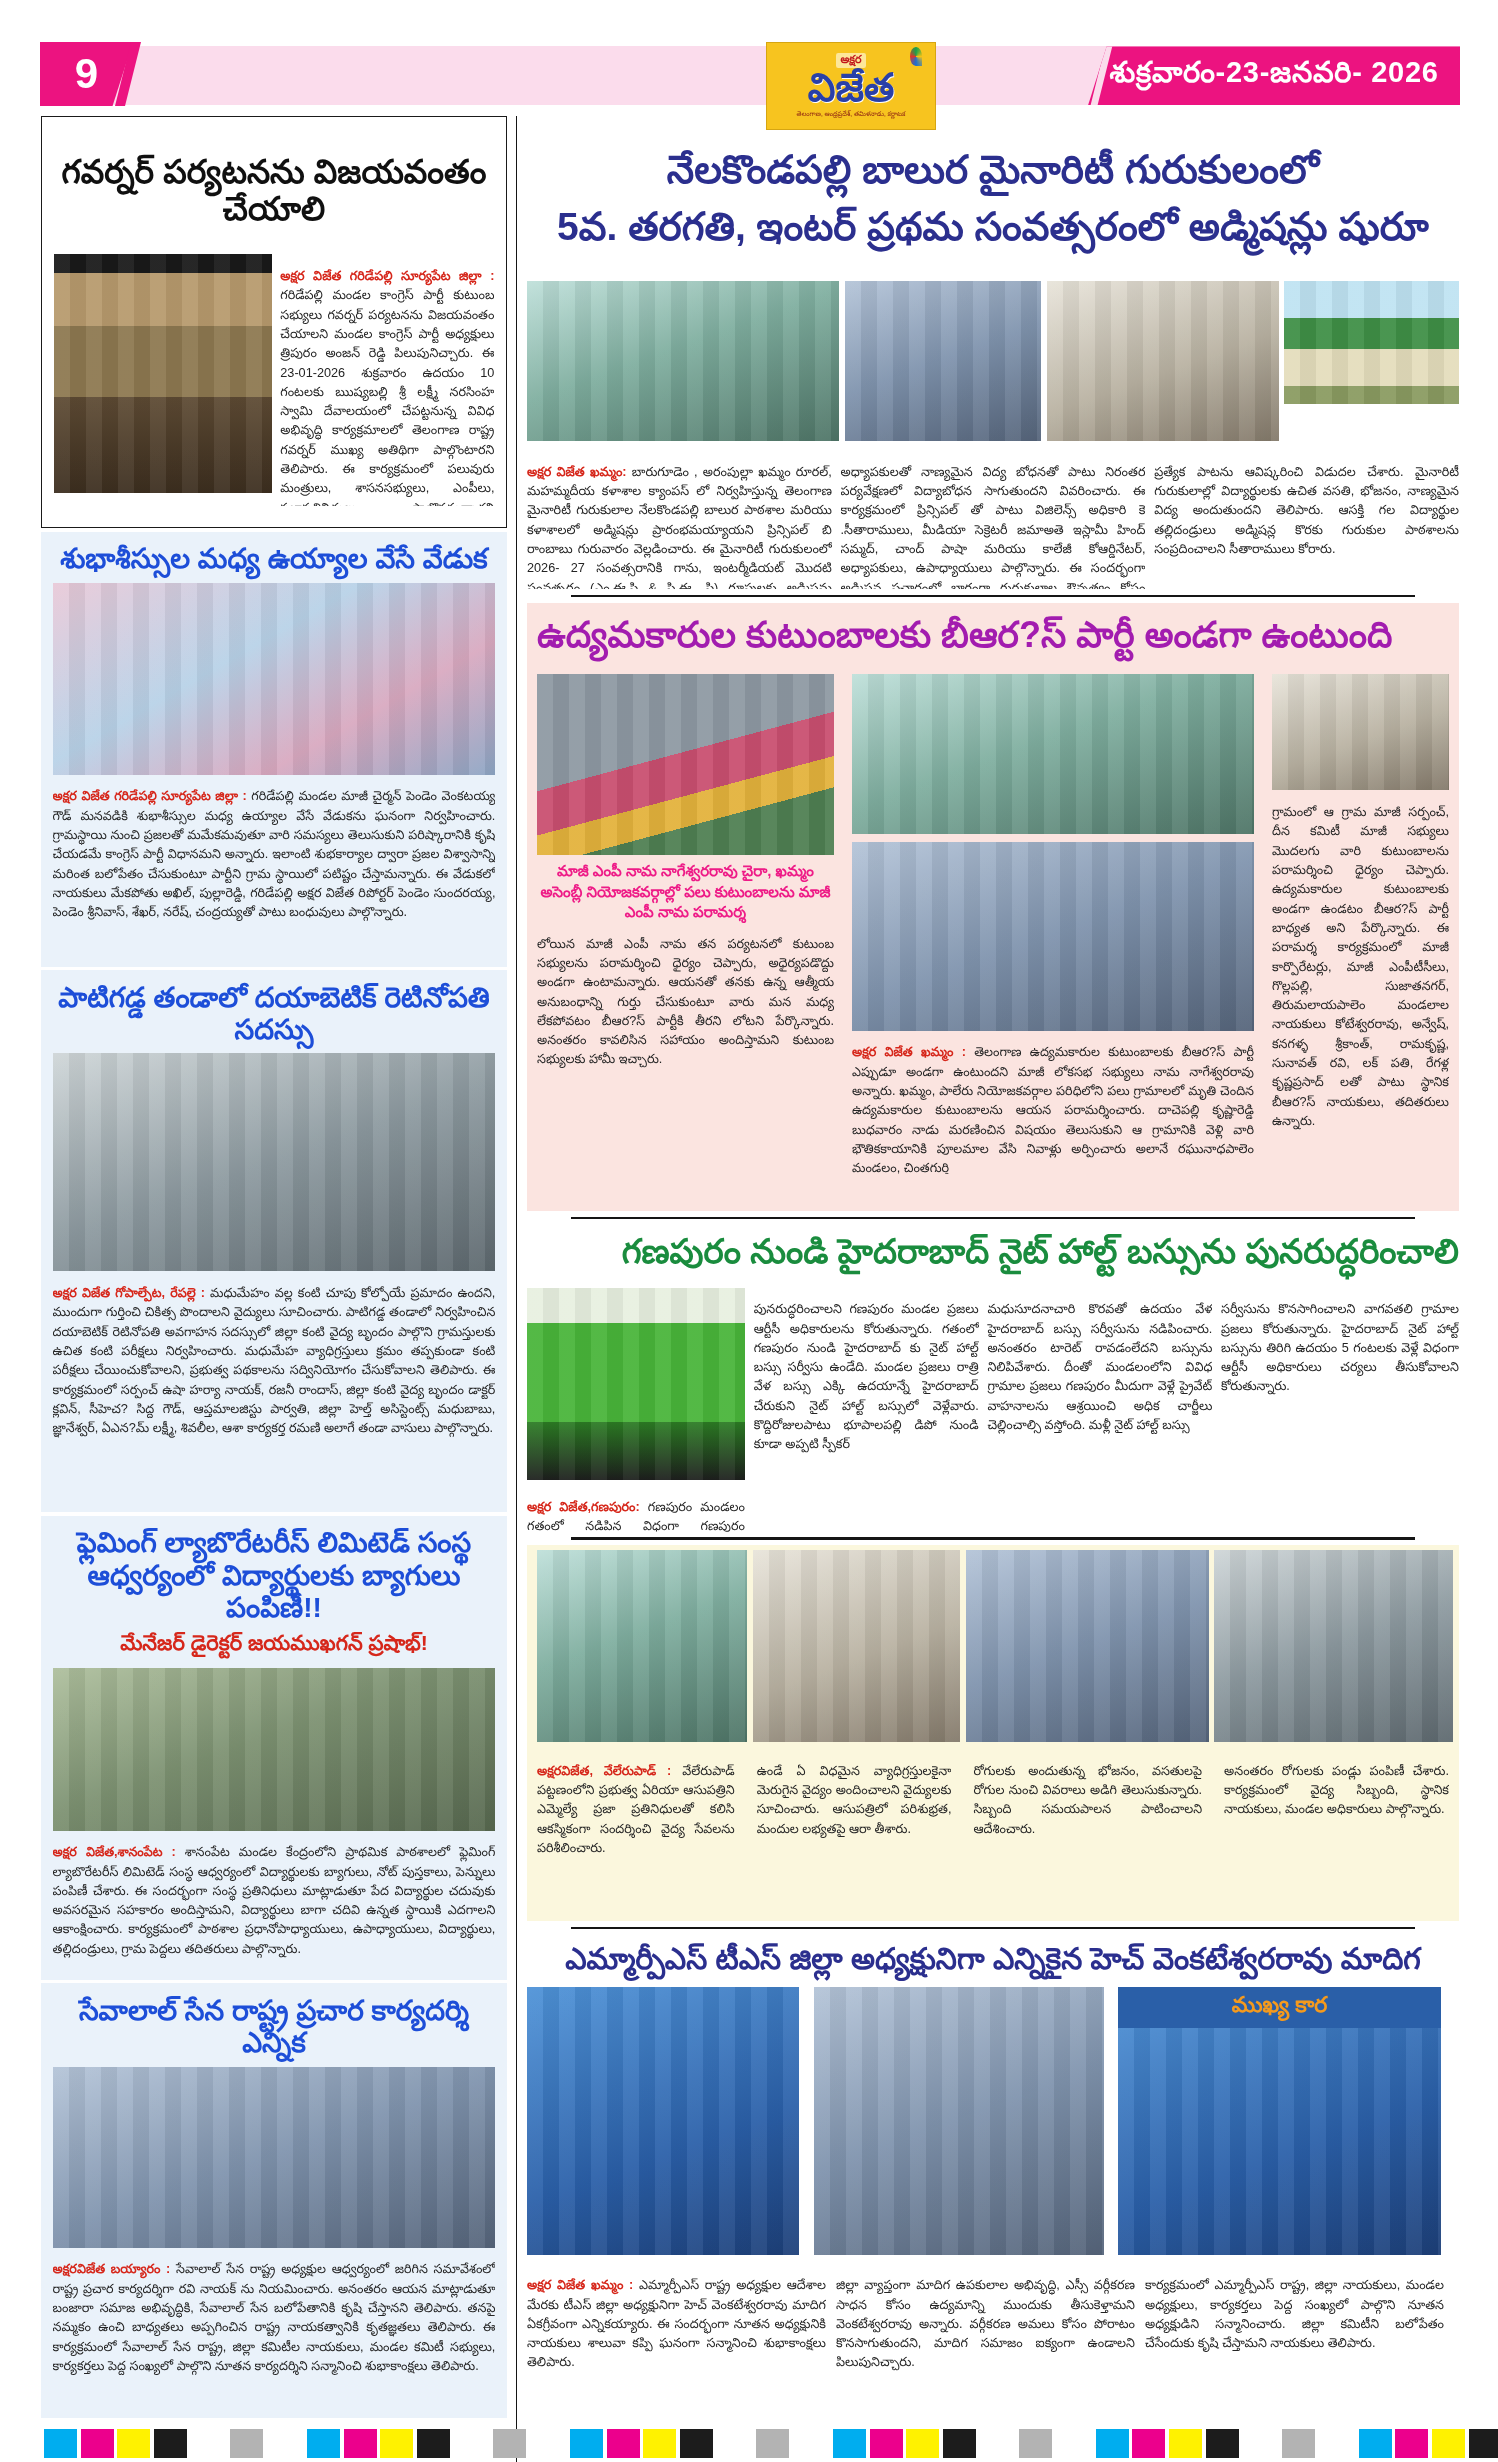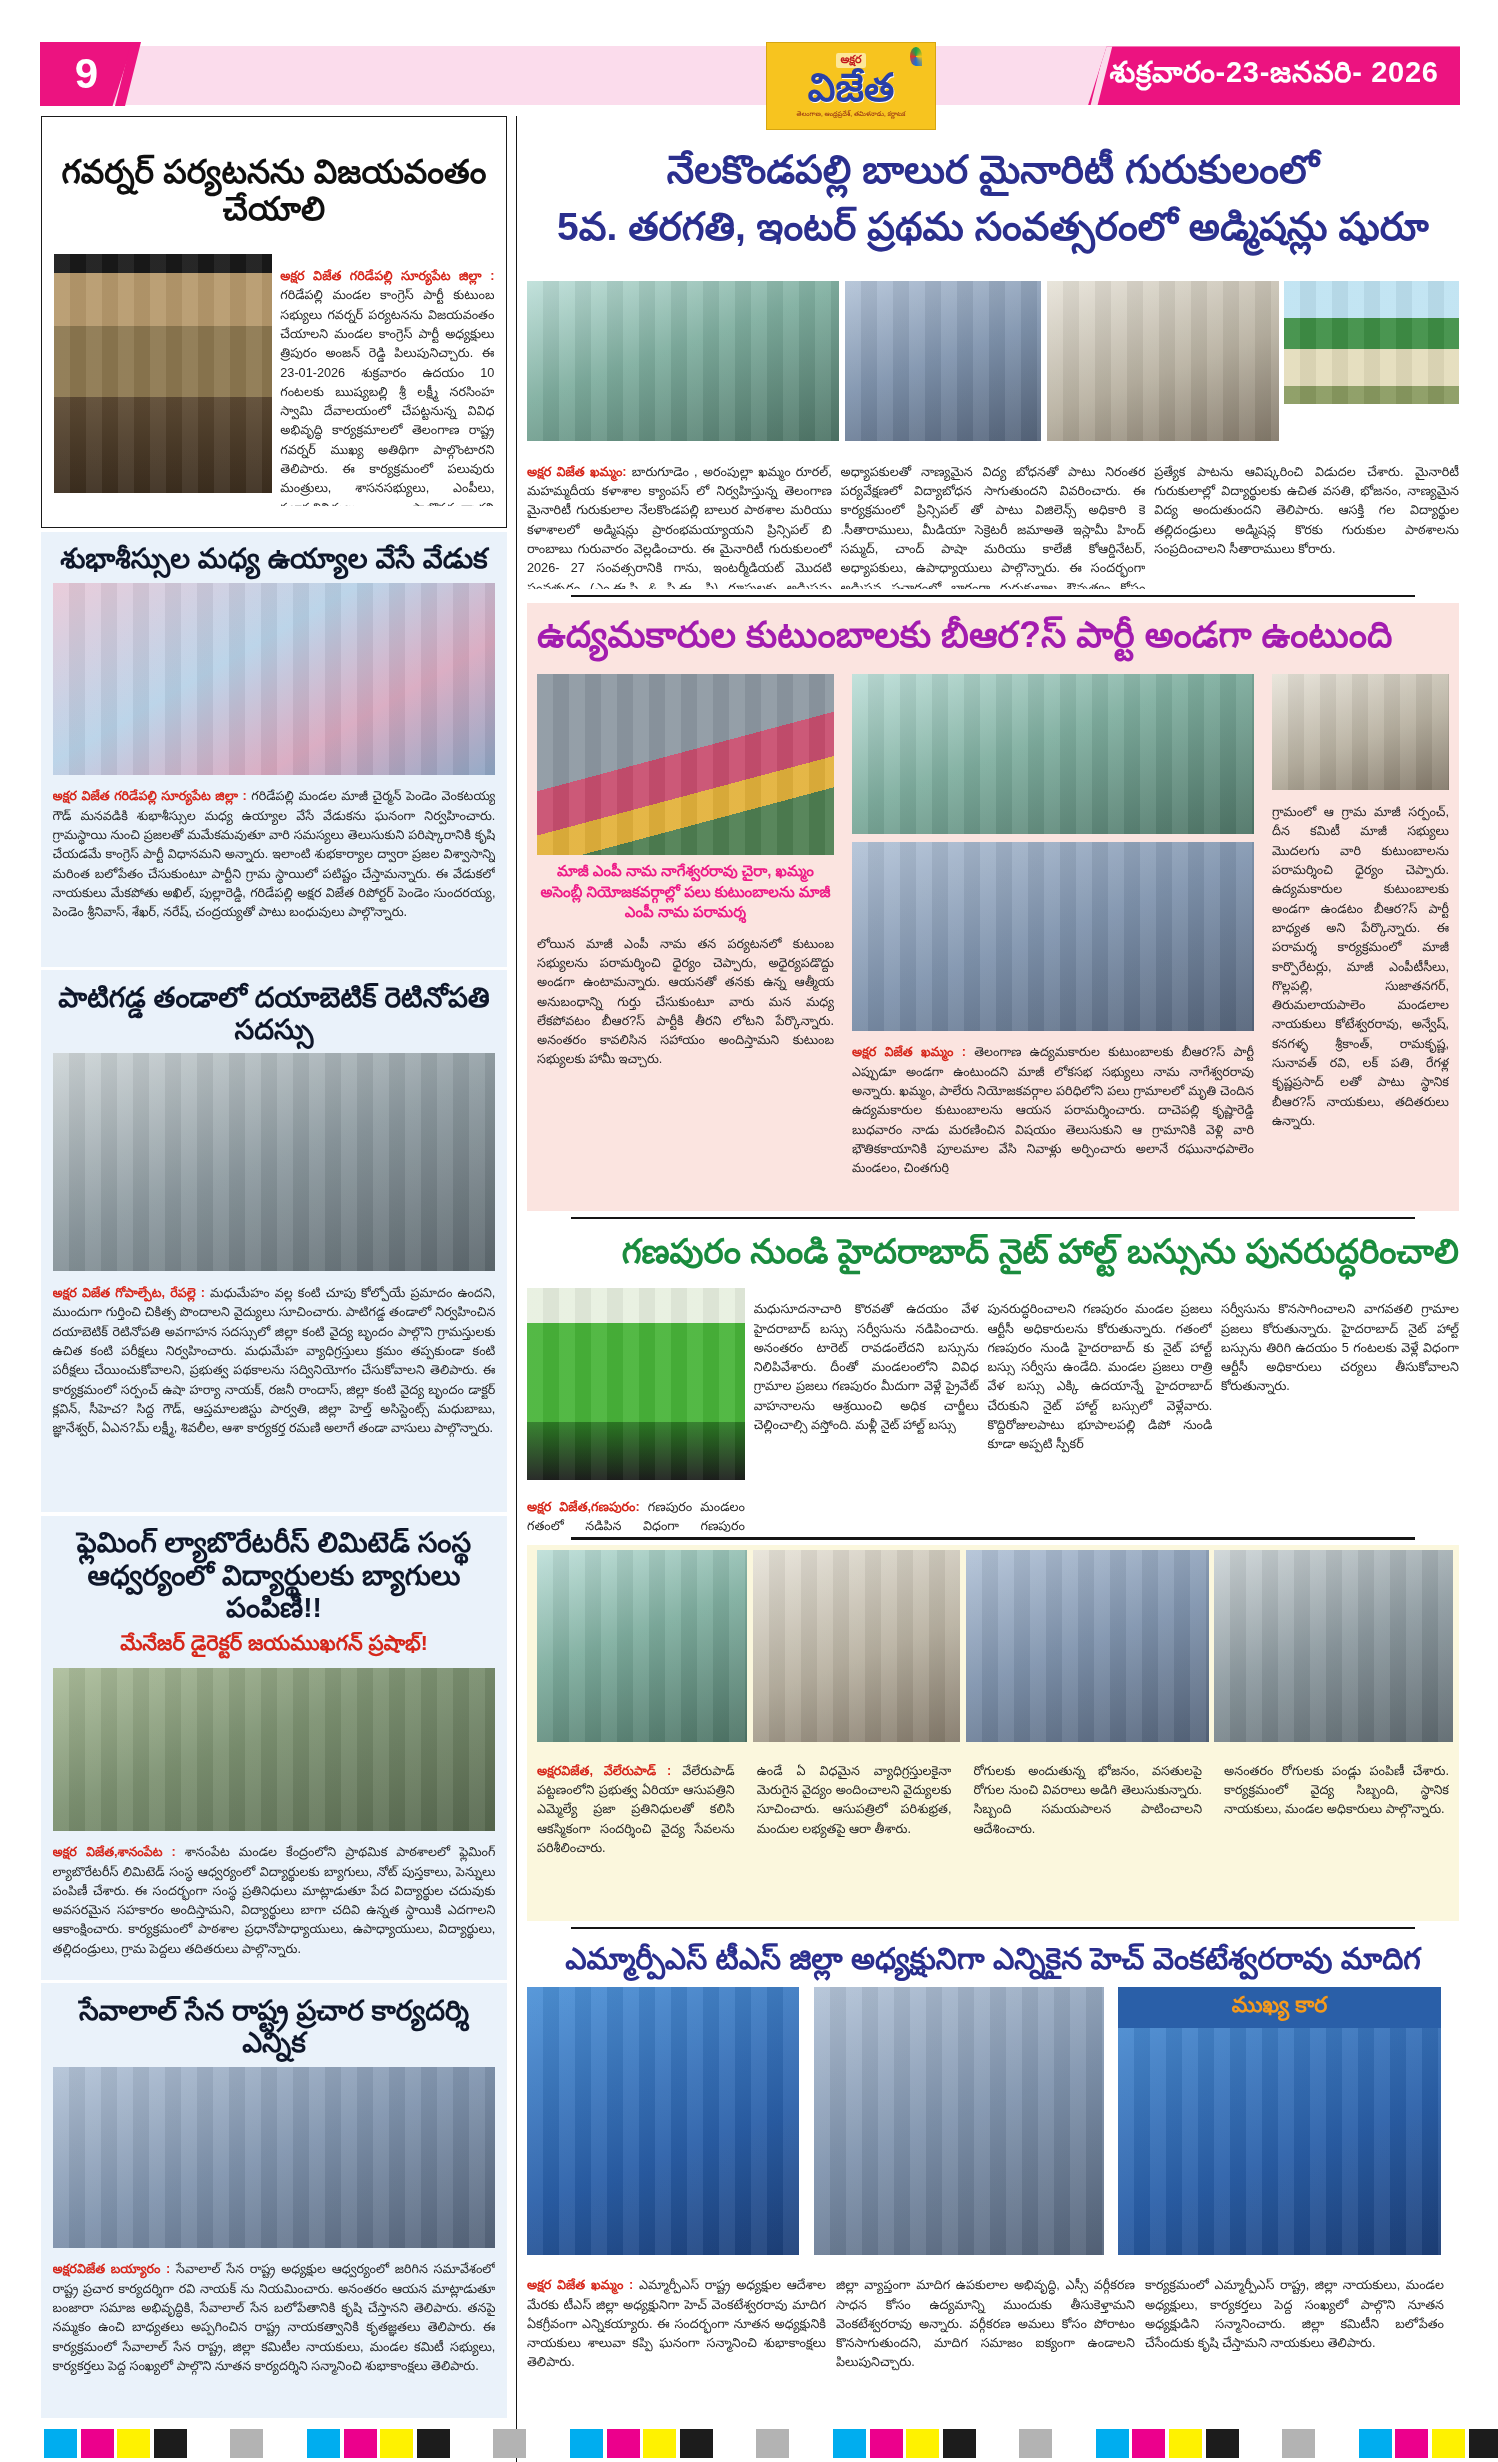--- a/index.html
+++ b/index.html
@@ -50,21 +50,21 @@
   
   .la{box-sizing:border-box;overflow:hidden;}
   .la1{height:412px;border:1.5px solid #1a1a1a;background:#fff;padding:10px 11.6px;}
   .la-blue{background:#eaf2fa;padding:8.7px 11.6px;}
   .la2{height:435px;}
   .la3{height:542px;}
   .la4{height:464px;}
   .la5{height:435px;}
   .la-h1{font-size:33px;font-weight:bold;color:#101010;text-align:center;line-height:1.1;}
   .la-sub{font-size:19.6px;color:#d6271b;text-align:center;margin-top:8.7px;padding-bottom:7.3px;border-bottom:1.5px solid #222;line-height:1.25;}
-  .la-h2{font-size:28px;font-weight:bold;color:#0f172a;text-align:center;line-height:1.15;margin:2.9px 0 7.3px;}
+  .la-h2{font-size:28px;font-weight:bold;color:#1d4ed8;text-align:center;line-height:1.15;margin:2.9px 0 7.3px;}
   .la-sub2{font-size:21px;color:#d6271b;text-align:center;margin:1.5px 0 7.3px;font-weight:bold;}
   .la1-row{display:flex;gap:8.7px;margin-top:8.7px;}
   .la1-row .ph{width:218px;height:239px;}
   .la1-side{width:217px;height:239px;}
   .la-photo{width:100%;margin:0 0 7.3px;}
   
   .sec{box-sizing:border-box;overflow:hidden;}
   .sec-guru{height:473px;}
   .guru-h{font-size:39px;font-weight:bold;color:#2b2f8e;text-align:center;line-height:1.45;}
   .guru-photos{display:flex;gap:5.8px;margin-top:10px;}
@@ -218,22 +218,22 @@
 
     <div class="rule"></div>
 
     <section class="sec sec-bus">
       <h1 class="bus-h">గణపురం నుండి హైదరాబాద్ నైట్ హాల్ట్ బస్సును పునరుద్ధరించాలి</h1>
       <div class="bus-row">
         <div class="bus-c0">
           <div class="ph ph-bus"></div>
           <p class="body-txt"><span class="byline">అక్షర విజేత,గణపురం:</span> <span>గణపురం మండలం గతంలో నడిపిన విధంగా గణపురం హైదరాబాద్ నైట్ హాల్ బస్సును</span></p>
         </div>
+        <p class="body-txt tcol1">పునరుద్ధరించాలని గణపురం మండల ప్రజలు ఆర్టీసీ అధికారులను కోరుతున్నారు. గతంలో గణపురం నుండి హైదరాబాద్ కు నైట్ హాల్ట్ బస్సు సర్వీసు ఉండేది. మండల ప్రజలు రాత్రి వేళ బస్సు ఎక్కి ఉదయాన్నే హైదరాబాద్ చేరుకుని నైట్ హాల్ట్ బస్సులో వెళ్లేవారు. కొద్దిరోజులపాటు భూపాలపల్లి డిపో నుండి కూడా అప్పటి స్పీకర్</p>
         <p class="body-txt tcol2">మధుసూదనాచారి కొరవతో ఉదయం వేళ హైదరాబాద్ బస్సు సర్వీసును నడిపించారు. అనంతరం టారెట్ రావడంలేదని బస్సును నిలిపివేశారు. దీంతో మండలంలోని వివిధ గ్రామాల ప్రజలు గణపురం మీదుగా వెళ్లే ప్రైవేట్ వాహనాలను ఆశ్రయించి అధిక చార్జీలు చెల్లించాల్సి వస్తోంది. మళ్లీ నైట్ హాల్ట్ బస్సు</p>
-        <p class="body-txt tcol1">పునరుద్ధరించాలని గణపురం మండల ప్రజలు ఆర్టీసీ అధికారులను కోరుతున్నారు. గతంలో గణపురం నుండి హైదరాబాద్ కు నైట్ హాల్ట్ బస్సు సర్వీసు ఉండేది. మండల ప్రజలు రాత్రి వేళ బస్సు ఎక్కి ఉదయాన్నే హైదరాబాద్ చేరుకుని నైట్ హాల్ట్ బస్సులో వెళ్లేవారు. కొద్దిరోజులపాటు భూపాలపల్లి డిపో నుండి కూడా అప్పటి స్పీకర్</p>
         <p class="body-txt tcol3">సర్వీసును కొనసాగించాలని వాగవతలి గ్రామాల ప్రజలు కోరుతున్నారు. హైదరాబాద్ నైట్ హాల్ట్ బస్సును తిరిగి ఉదయం 5 గంటలకు వెళ్లే విధంగా ఆర్టీసీ అధికారులు చర్యలు తీసుకోవాలని కోరుతున్నారు.</p>
       </div>
     </section>
 
     <div class="rule"></div>
 
     <section class="sec sec-hosp">
       <div class="hosp-photos">
         <div class="ph ph-indoor hp1"></div>
         <div class="ph ph-room hp2"></div>

